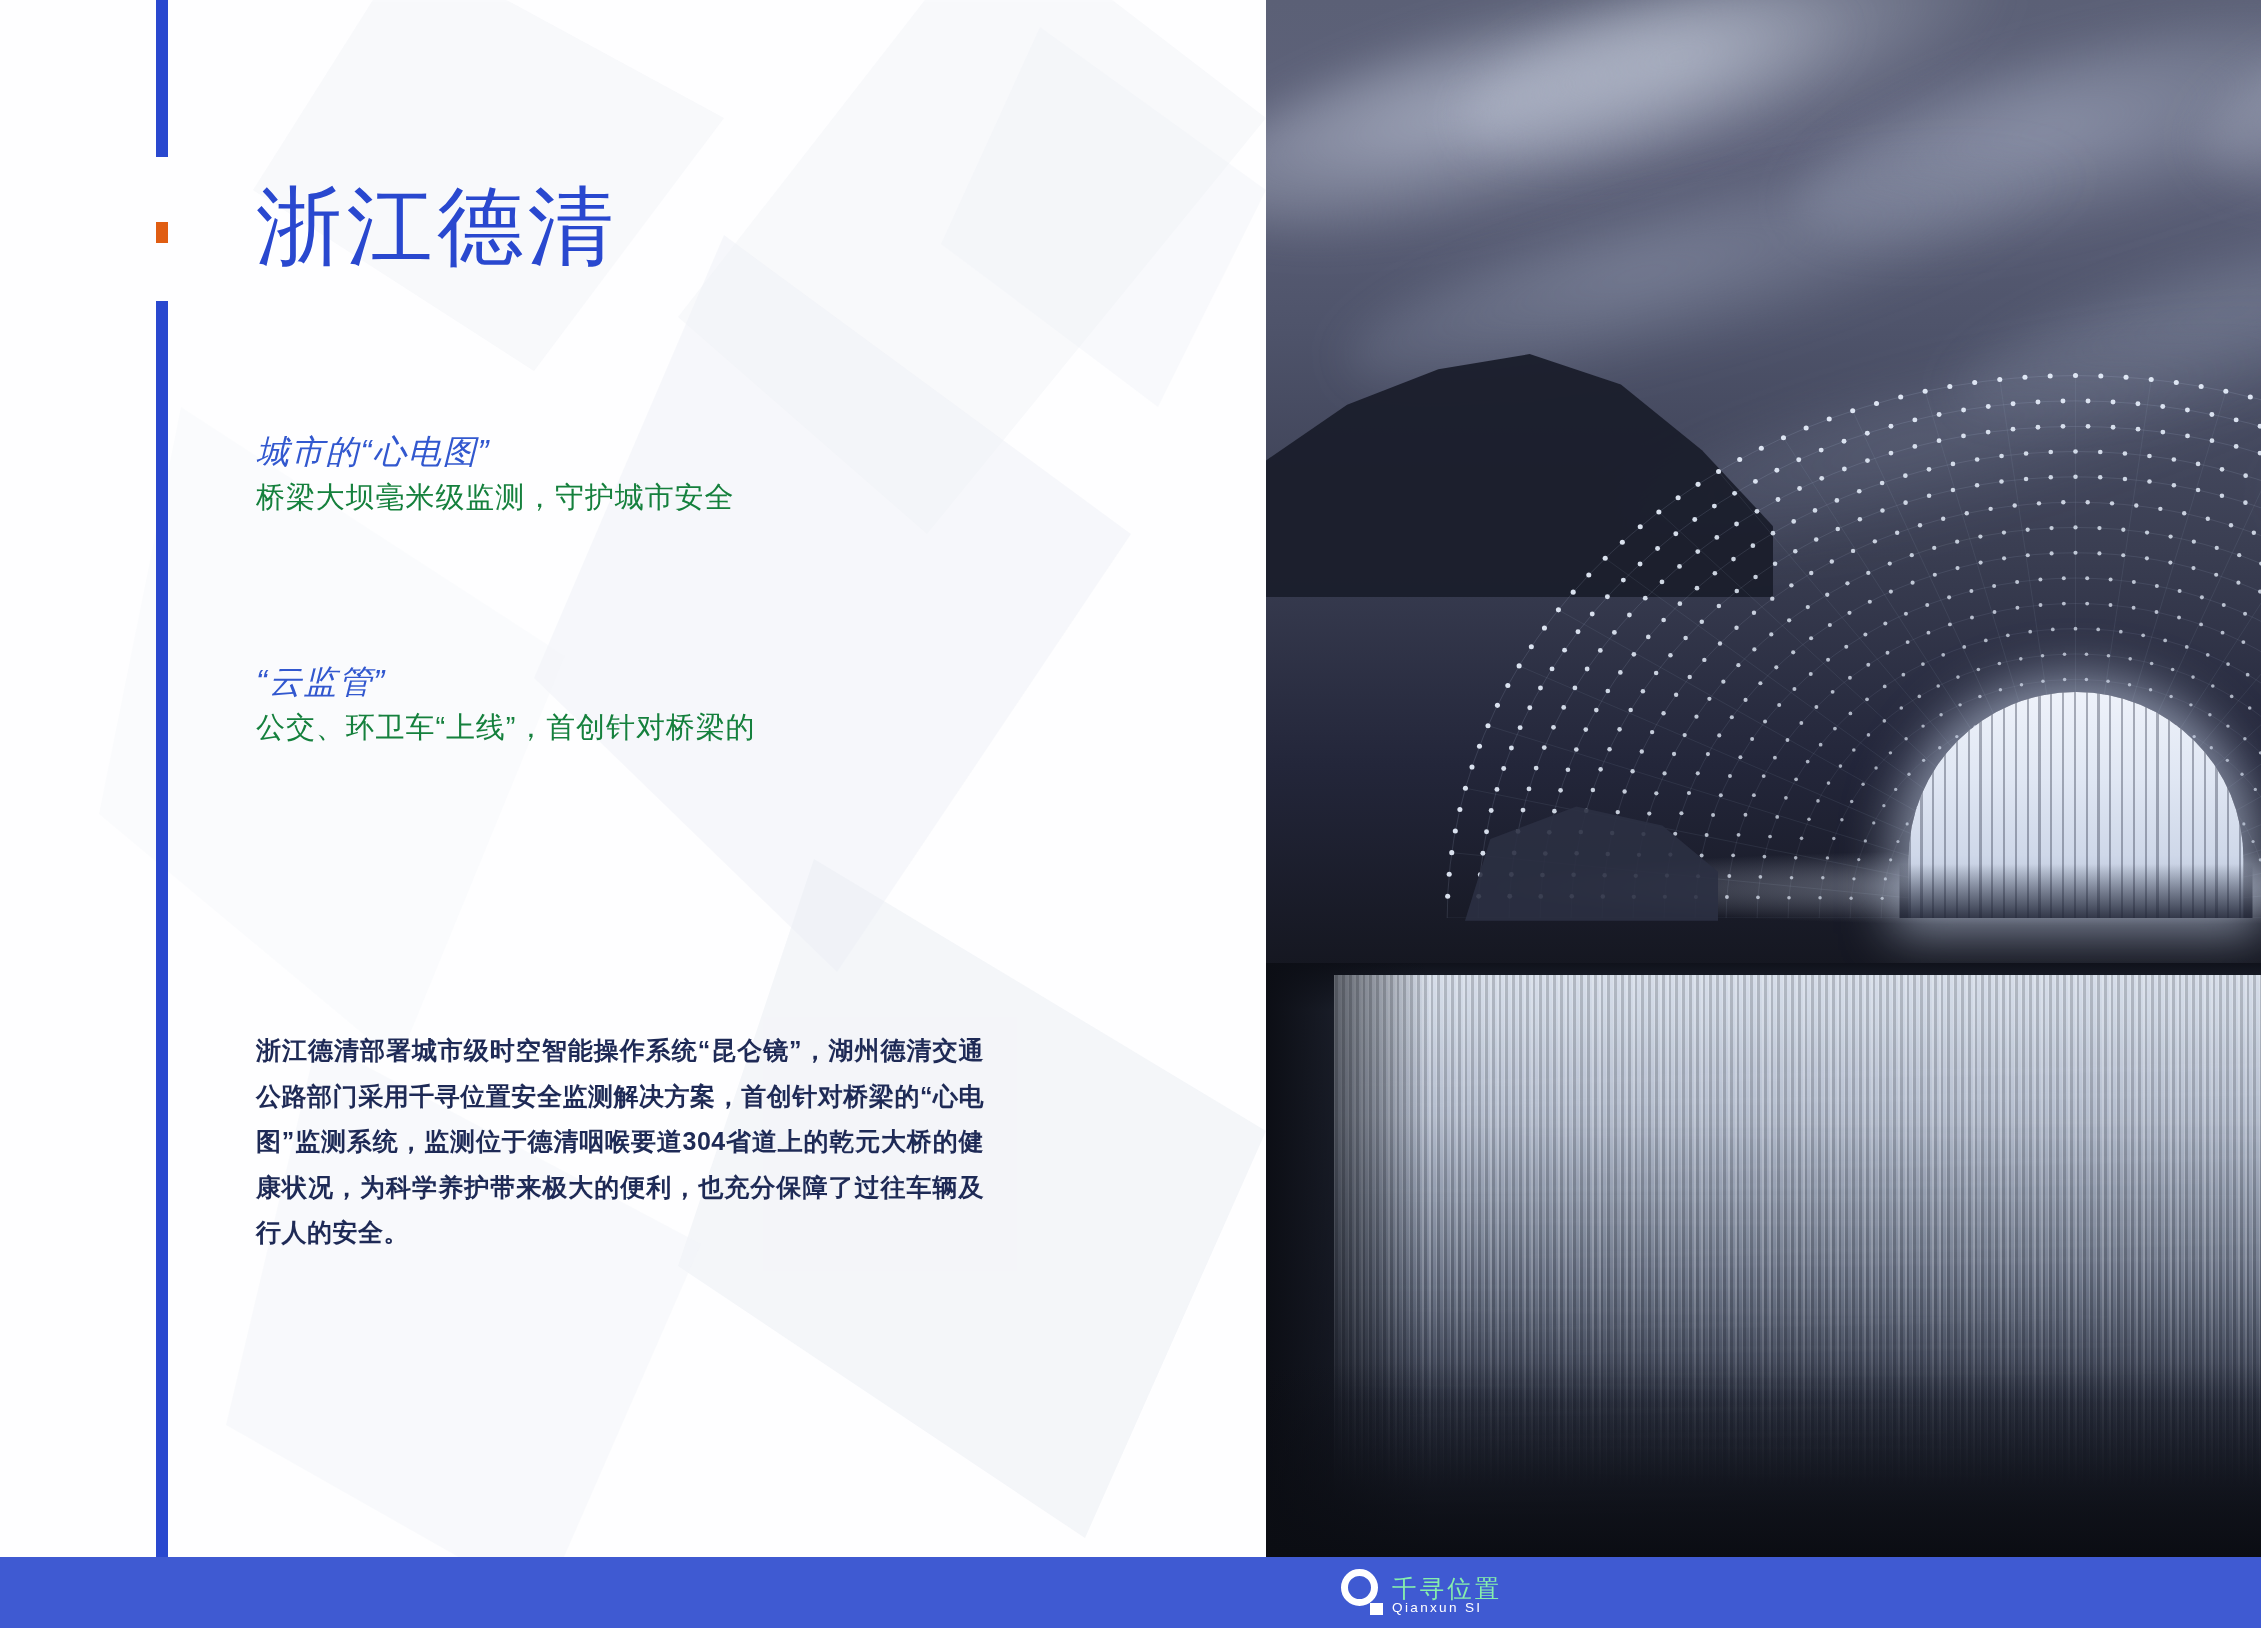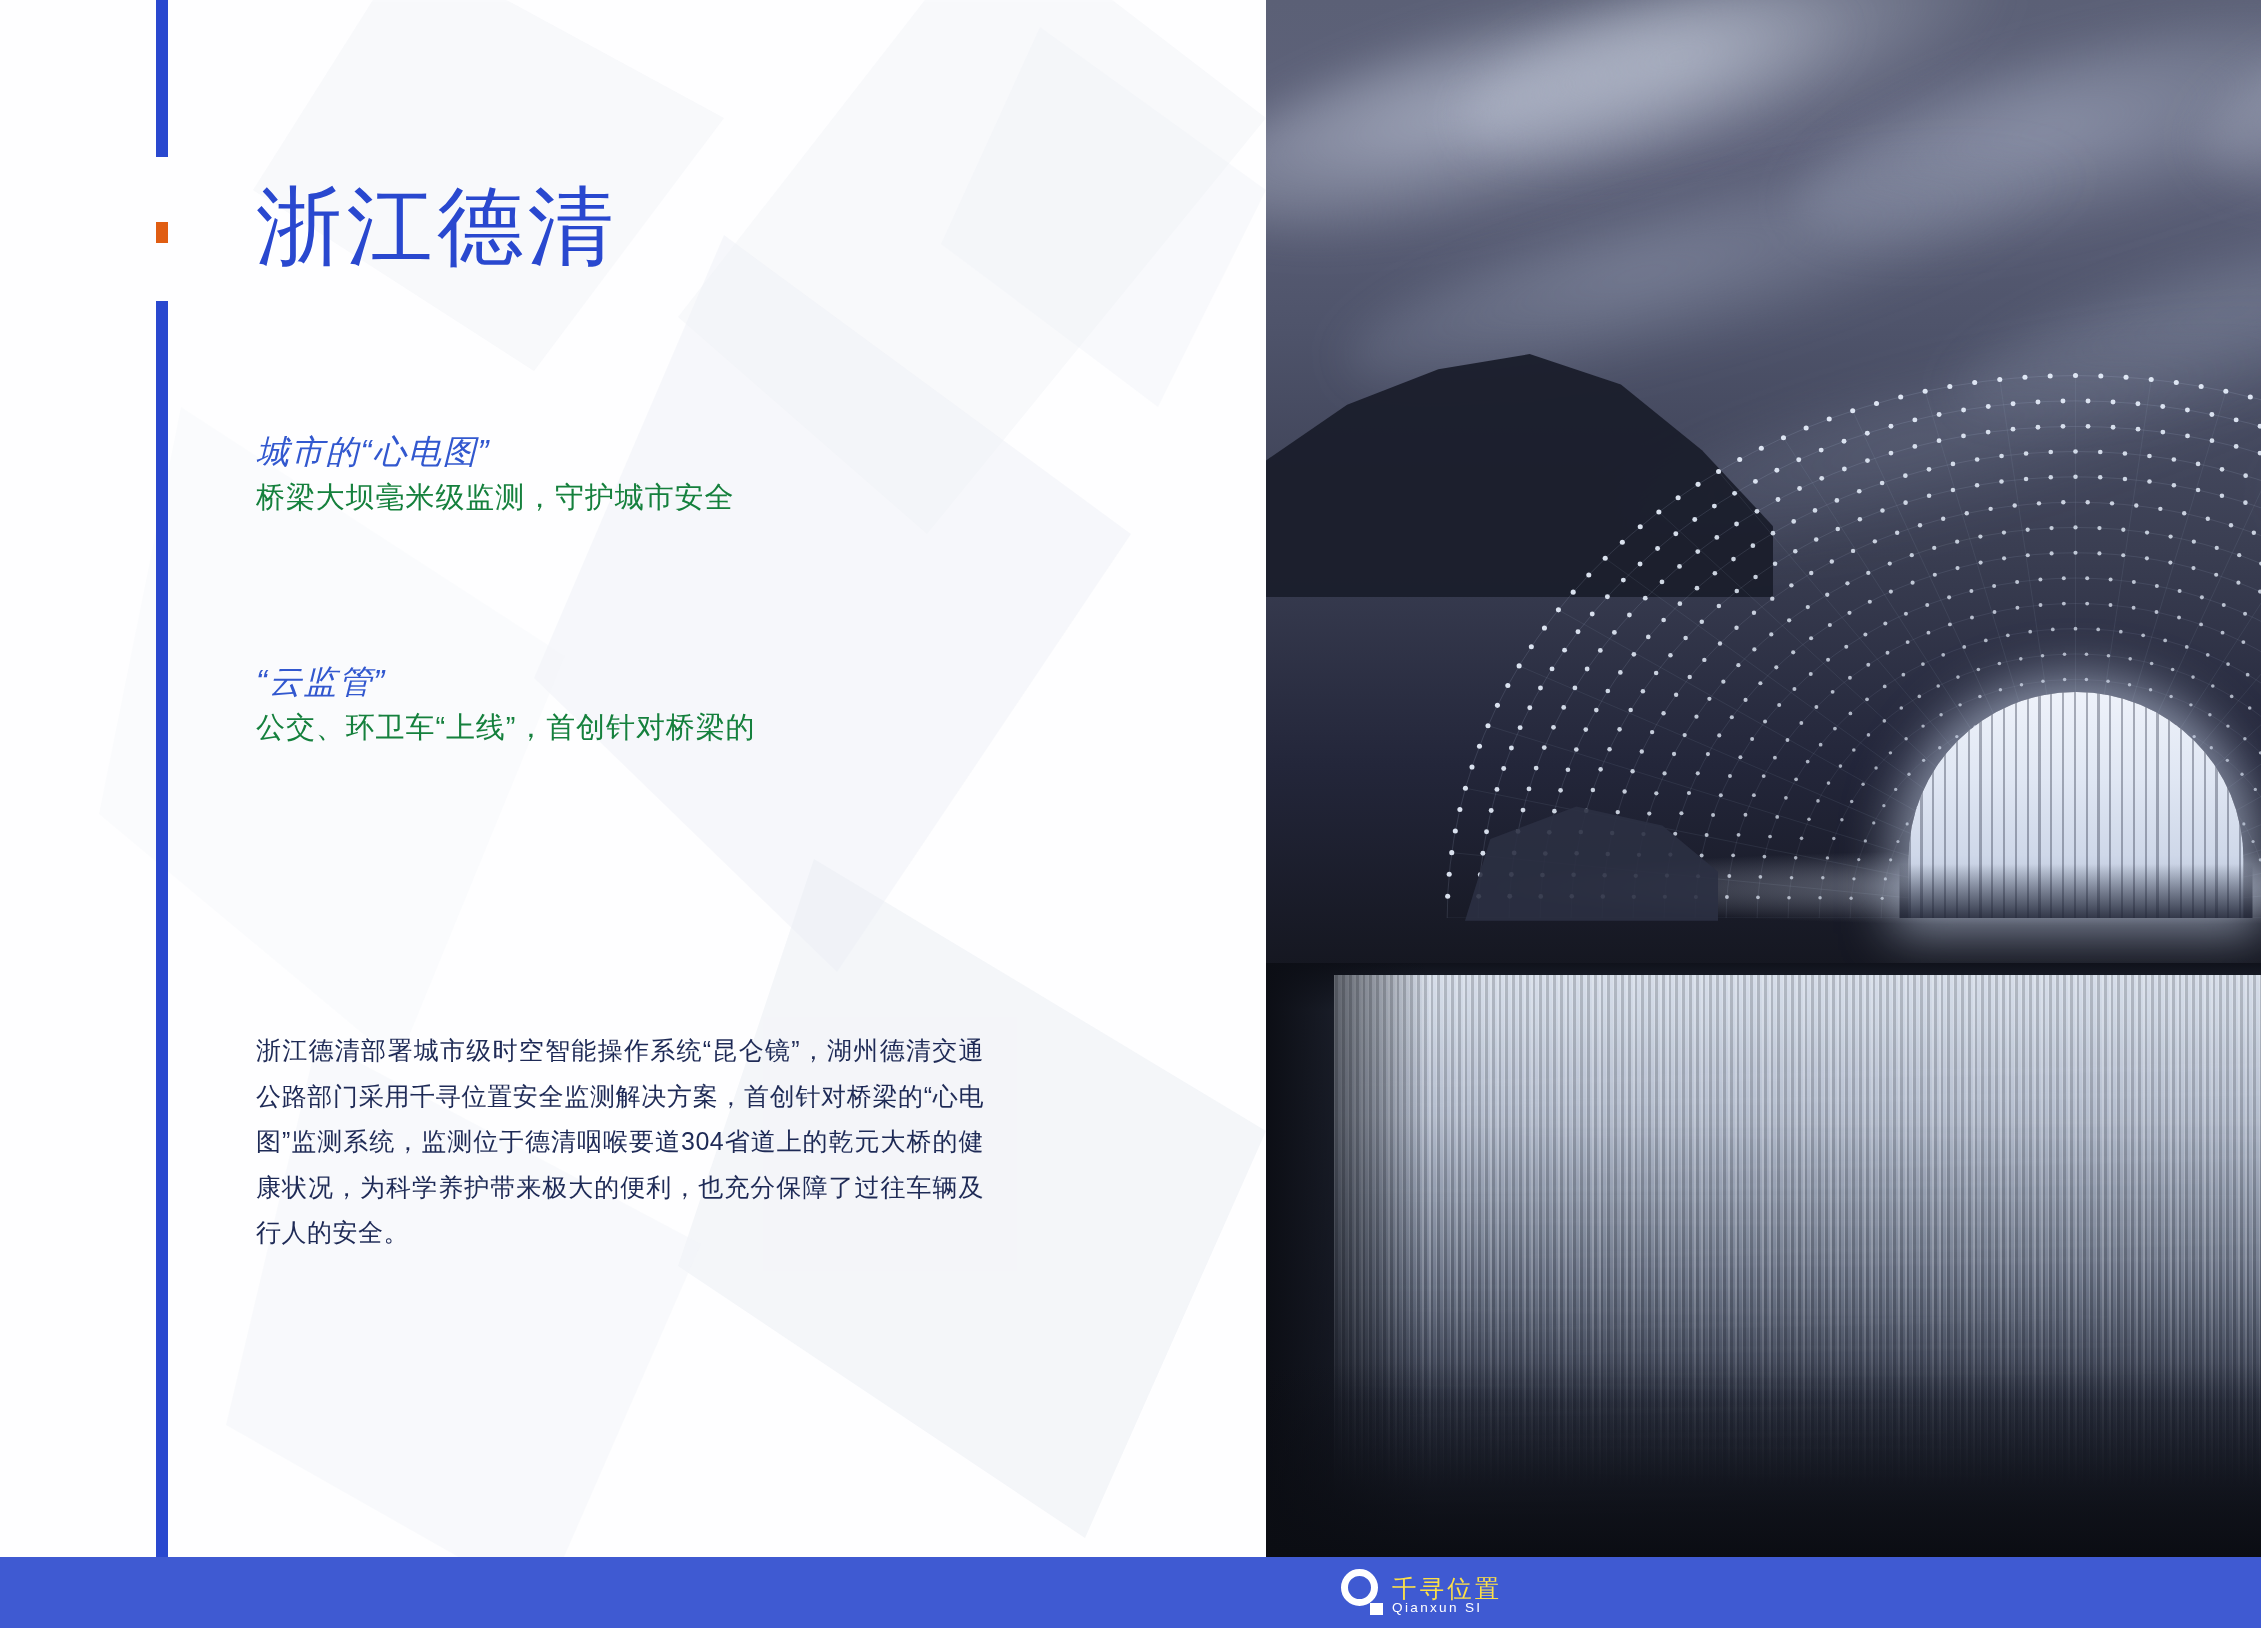--- a/index.html
+++ b/index.html
@@ -29,21 +29,21 @@
   .sec{position:absolute;left:256px;}
   .sec .h{font-size:33px;line-height:1;letter-spacing:1.8px;color:#3258cf;
           font-weight:400;white-space:nowrap;font-style:italic;}
   .sec .p{margin-top:15.4px;font-size:29px;line-height:1;letter-spacing:0.9px;
           color:#15803d;font-weight:400;white-space:nowrap;}
   #sec1{top:435px;}
   #sec2{top:665px;}
 
   .para{position:absolute;left:256px;top:1028px;width:728px;
         font-size:25px;line-height:1.82;letter-spacing:0.5px;
-        color:#1e2a56;text-align:justify;text-justify:inter-ideograph;font-weight:400;}
+        color:#1e2a56;text-align:justify;text-justify:inter-ideograph;font-weight:700;}
 
   
   #photo{position:absolute;left:1266px;top:0;width:1628px;height:1557px;overflow:hidden;
          background:#1b1e2c;}
   #sky{position:absolute;left:0;top:0;width:1628px;height:981px;
        background:
          linear-gradient(180deg,#5b6076 0%,#5e627a 14%,#4e536a 34%,#3a3e52 56%,#23263a 78%,#14161f 100%);}
   .cloud{position:absolute;border-radius:50%;filter:blur(21px);}
   #ridge{position:absolute;left:0;top:344px;width:507px;height:253px;
          background:#1a1d2b;clip-path:polygon(0 100%,0 46%,16% 24%,34% 10%,52% 4%,70% 16%,86% 42%,100% 72%,100% 100%);
@@ -84,21 +84,21 @@
          background:linear-gradient(0deg,#0b0d13 0%,rgba(11,13,19,0) 100%);}
 
   
   #bottombar{position:absolute;left:0;bottom:0;width:2894px;height:71px;background:#3f5ad2;}
   #logo{position:absolute;left:1341px;bottom:11.8px;display:flex;align-items:flex-end;}
   #logo-mark{position:relative;width:43px;height:47px;margin-right:8.1px;}
   #logo-mark .q{position:absolute;left:0;top:0;width:37px;height:37px;border-radius:50%;
                 border:7.7px solid #ffffff;box-sizing:border-box;}
   #logo-mark .dot{position:absolute;right:0.9px;bottom:0.9px;width:12.7px;height:12.7px;background:#ffffff;}
   #logo-txt{display:flex;flex-direction:column;justify-content:flex-end;}
-  #logo-cn{font-size:24.4px;line-height:1.05;letter-spacing:3.2px;color:#fde047;}
+  #logo-cn{font-size:24.4px;line-height:1.05;letter-spacing:3.2px;color:#86efac;}
   #logo-en{font-size:13.6px;line-height:1.1;letter-spacing:2.3px;color:#ffffff;
            font-family:"Liberation Sans","DejaVu Sans",sans-serif;}
 </style>
 </head>
 <body>
 
 <div id="slide">
 
   <div id="left-panel">
     <div id="facets">

